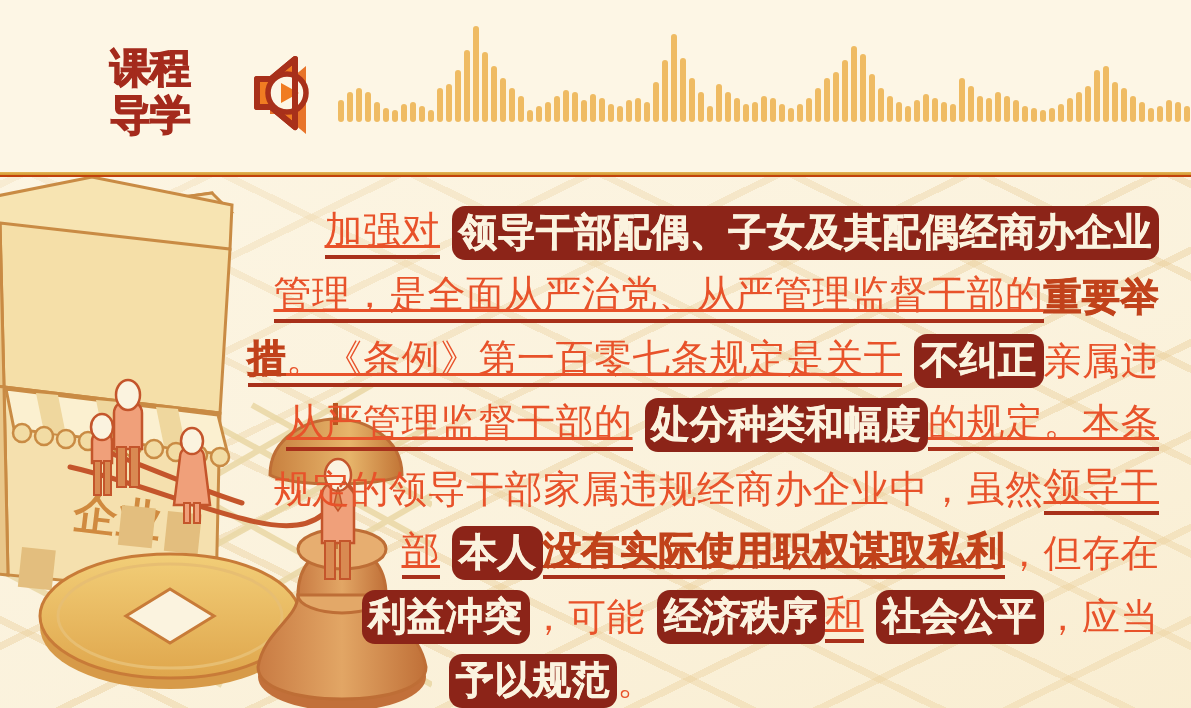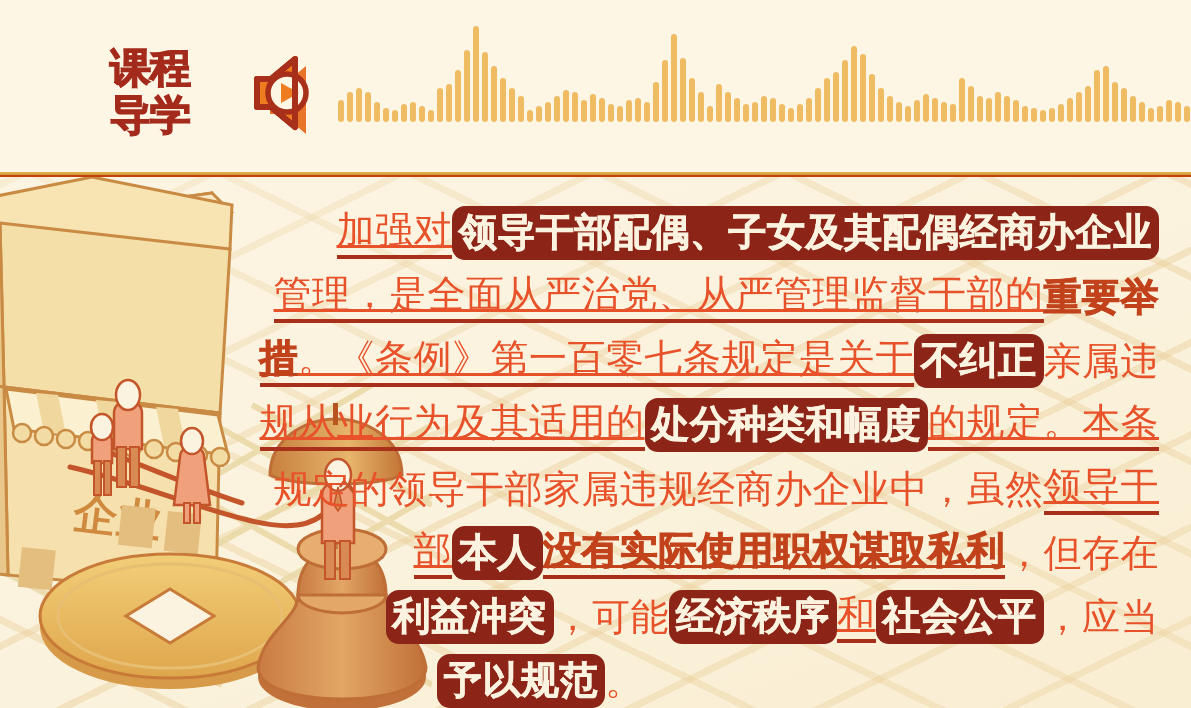--- a/index.html
+++ b/index.html
@@ -112,20 +112,21 @@
     display:inline-block;
     background:#8C2418;
     color:#FBF3DF;
     font-weight:bold;
     -webkit-text-stroke:.7px #FBF3DF;
     border-radius:13px;
     padding:1px 7px 4px 7px;
     line-height:50px;
     height:54px;
     vertical-align:middle;
+    margin-left:12px;
   }
 </style>
 </head>
 <body>
 
 <div id="stage">
 
   <div id="header">
 
     <div id="brand">
@@ -380,21 +381,21 @@
           <span class="seg uline">管理，是全面从严治党、从严管理监督干部的</span>
           <span class="seg strong">重要举</span>
         </div>
         <div class="tline right">
           <span class="seg strong uline">措</span>
           <span class="seg uline">。《条例》第一百零七条规定是关于</span>
           <span class="seg pill">不纠正</span>
           <span class="seg plain">亲属违</span>
         </div>
         <div class="tline right">
-          <span class="seg uline">规从业行为及其适用的</span>
+          <span class="seg uline">从严管理监督干部的</span>
           <span class="seg pill">处分种类和幅度</span>
           <span class="seg uline">的规定。本条</span>
         </div>
         <div class="tline right">
           <span class="seg plain">规定的领导干部家属违规经商办企业中，虽然</span>
           <span class="seg uline">领导干</span>
         </div>
         <div class="tline right">
           <span class="seg uline">部</span>
           <span class="seg pill">本人</span>

